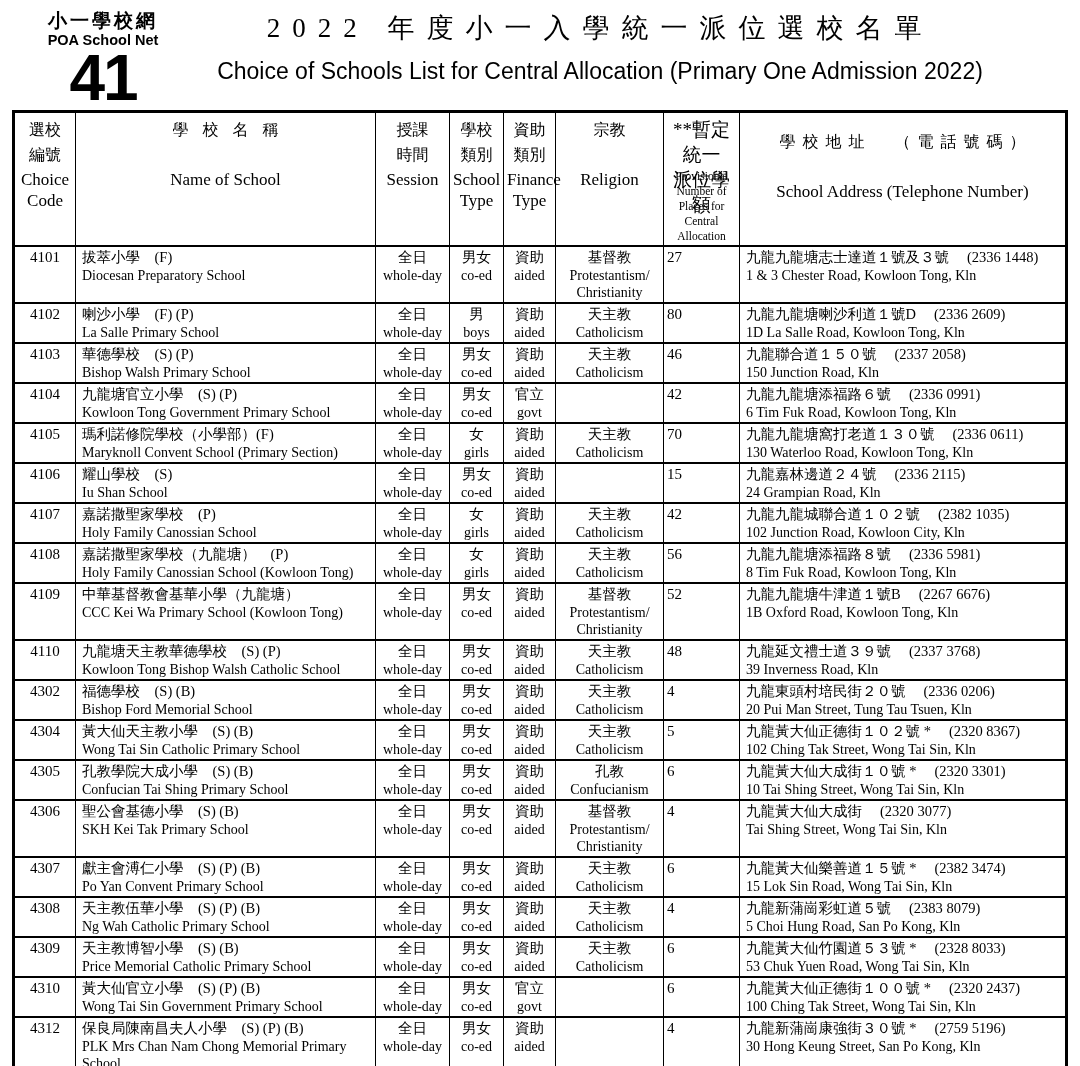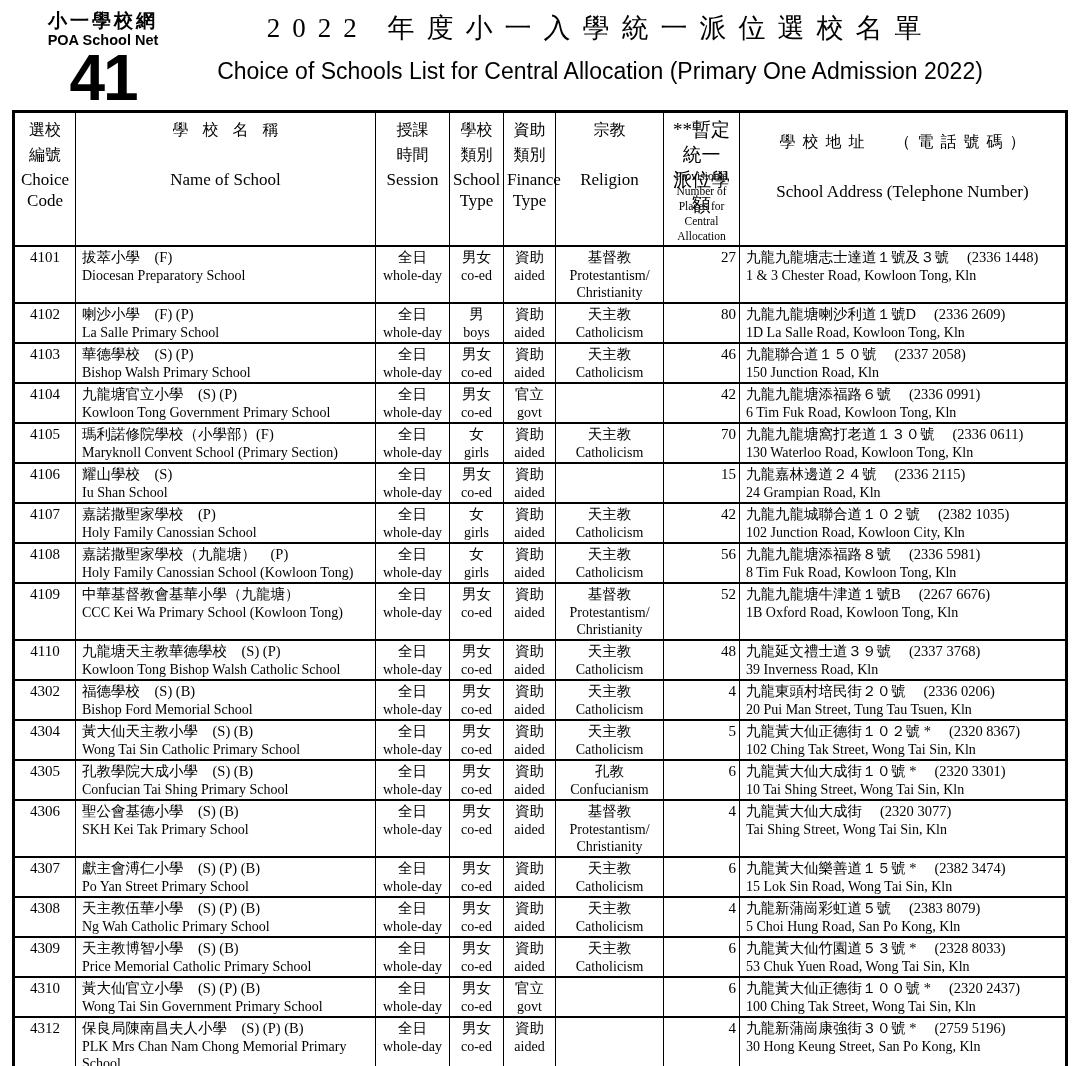--- a/index.html
+++ b/index.html
@@ -26,21 +26,21 @@
   .hz.ls-wide  { letter-spacing:14px; margin-right:-14px; }
   .hz.ls-addr  { letter-spacing:7px;  margin-right:-7px;margin-top:12px; }
   .he { font-size:17px; line-height:21px; }
   .he-small { font-size:11.5px; line-height:15px; }
 
   td .zh { font-size:14.5px; line-height:19px; white-space:pre-line; }
   td .en { font-size:14px;   line-height:17px; white-space:pre-line; }
   td.c-code   { text-align:center; font-size:15px; line-height:18px; }
   td.c-center { text-align:center; }
   td.c-name   { padding-left:6px; }
-  td.c-places { text-align:right; font-size:15px; line-height:18px; }
+  td.c-places { text-align:left; font-size:15px; line-height:18px; }
   td.c-addr   { padding-left:6px; }
   td.c-addr .phone { margin-left:18px; }
 </style>
 </head>
 <body>
 
 <div class="page">
 
   <div class="doc-header">
     <div class="net-block">
@@ -502,21 +502,21 @@
           <td class="c-places">4</td>
           <td class="c-addr">
             <div class="zh"><span>九龍黃大仙大成街</span><span class="phone">(2320 3077)</span></div>
             <div class="en">Tai Shing Street, Wong Tai Sin, Kln</div>
           </td>
         </tr>
         <tr>
           <td class="c-code">4307</td>
           <td class="c-name">
             <div class="zh">獻主會溥仁小學　(S) (P) (B)</div>
-            <div class="en">Po Yan Street Primary School</div>
+            <div class="en">Po Yan Convent Primary School</div>
           </td>
           <td class="c-center">
             <div class="zh">全日</div>
             <div class="en">whole-day</div>
           </td>
           <td class="c-center">
             <div class="zh">男女</div>
             <div class="en">co-ed</div>
           </td>
           <td class="c-center">

